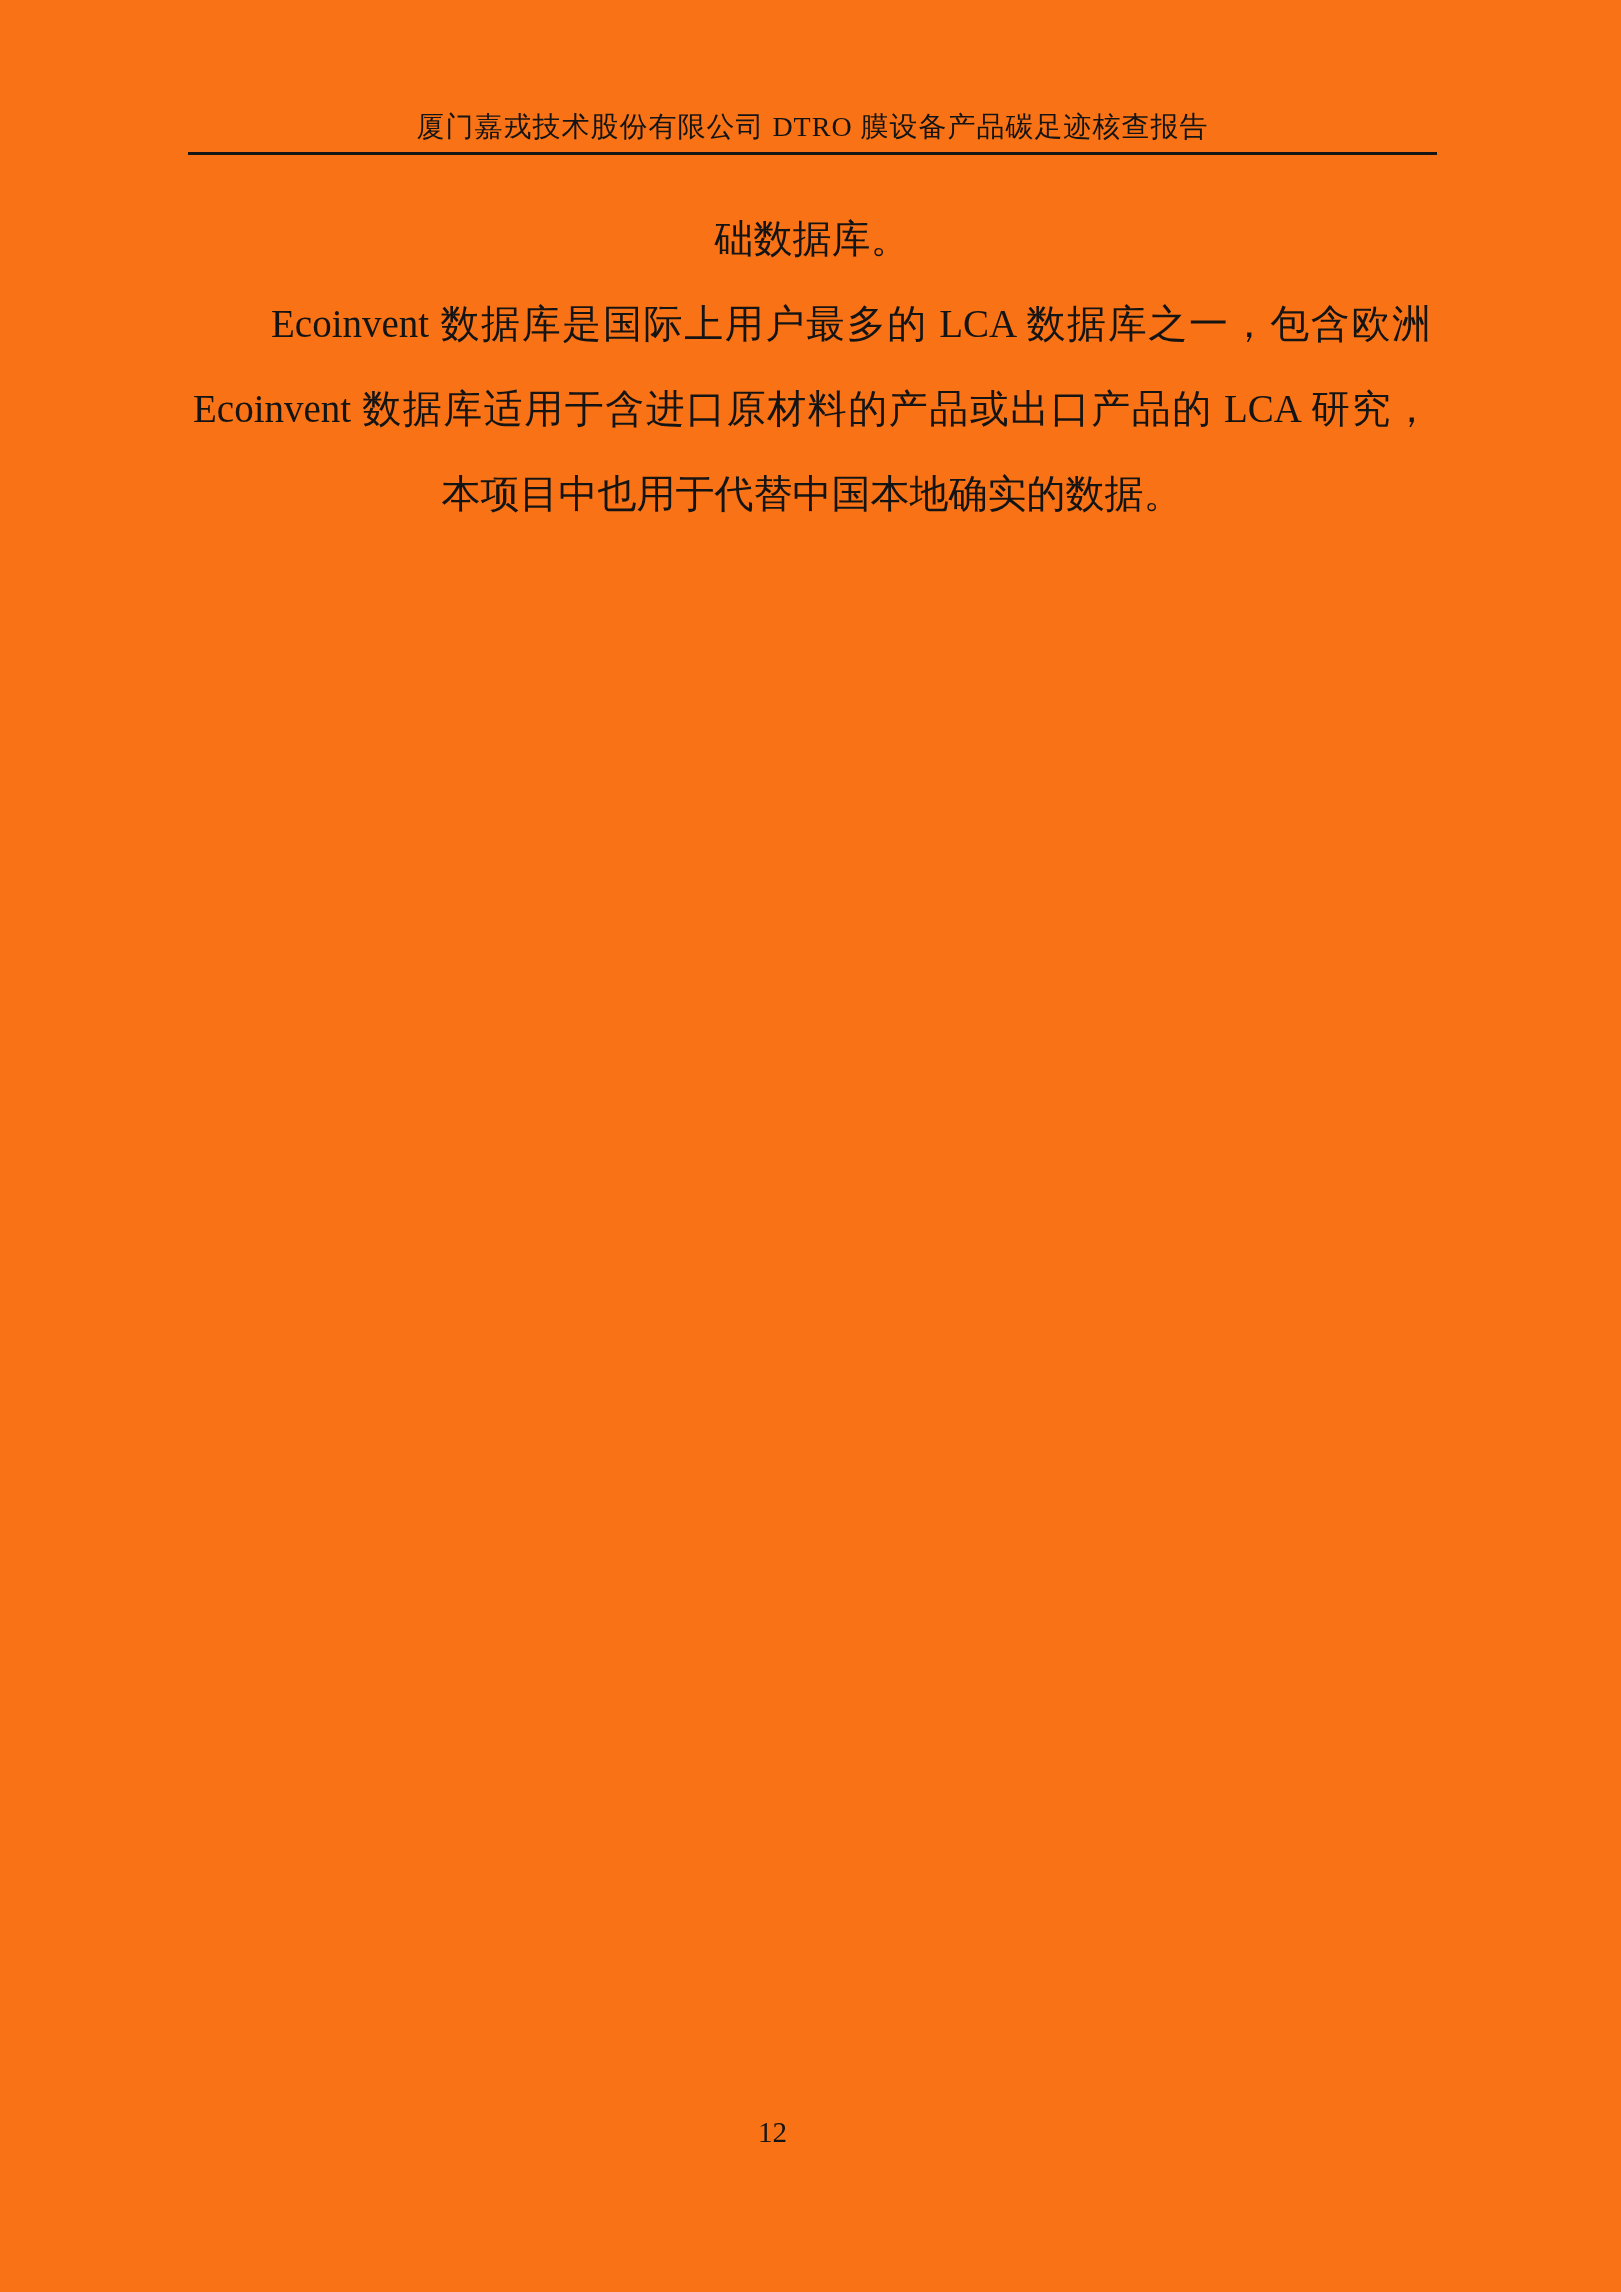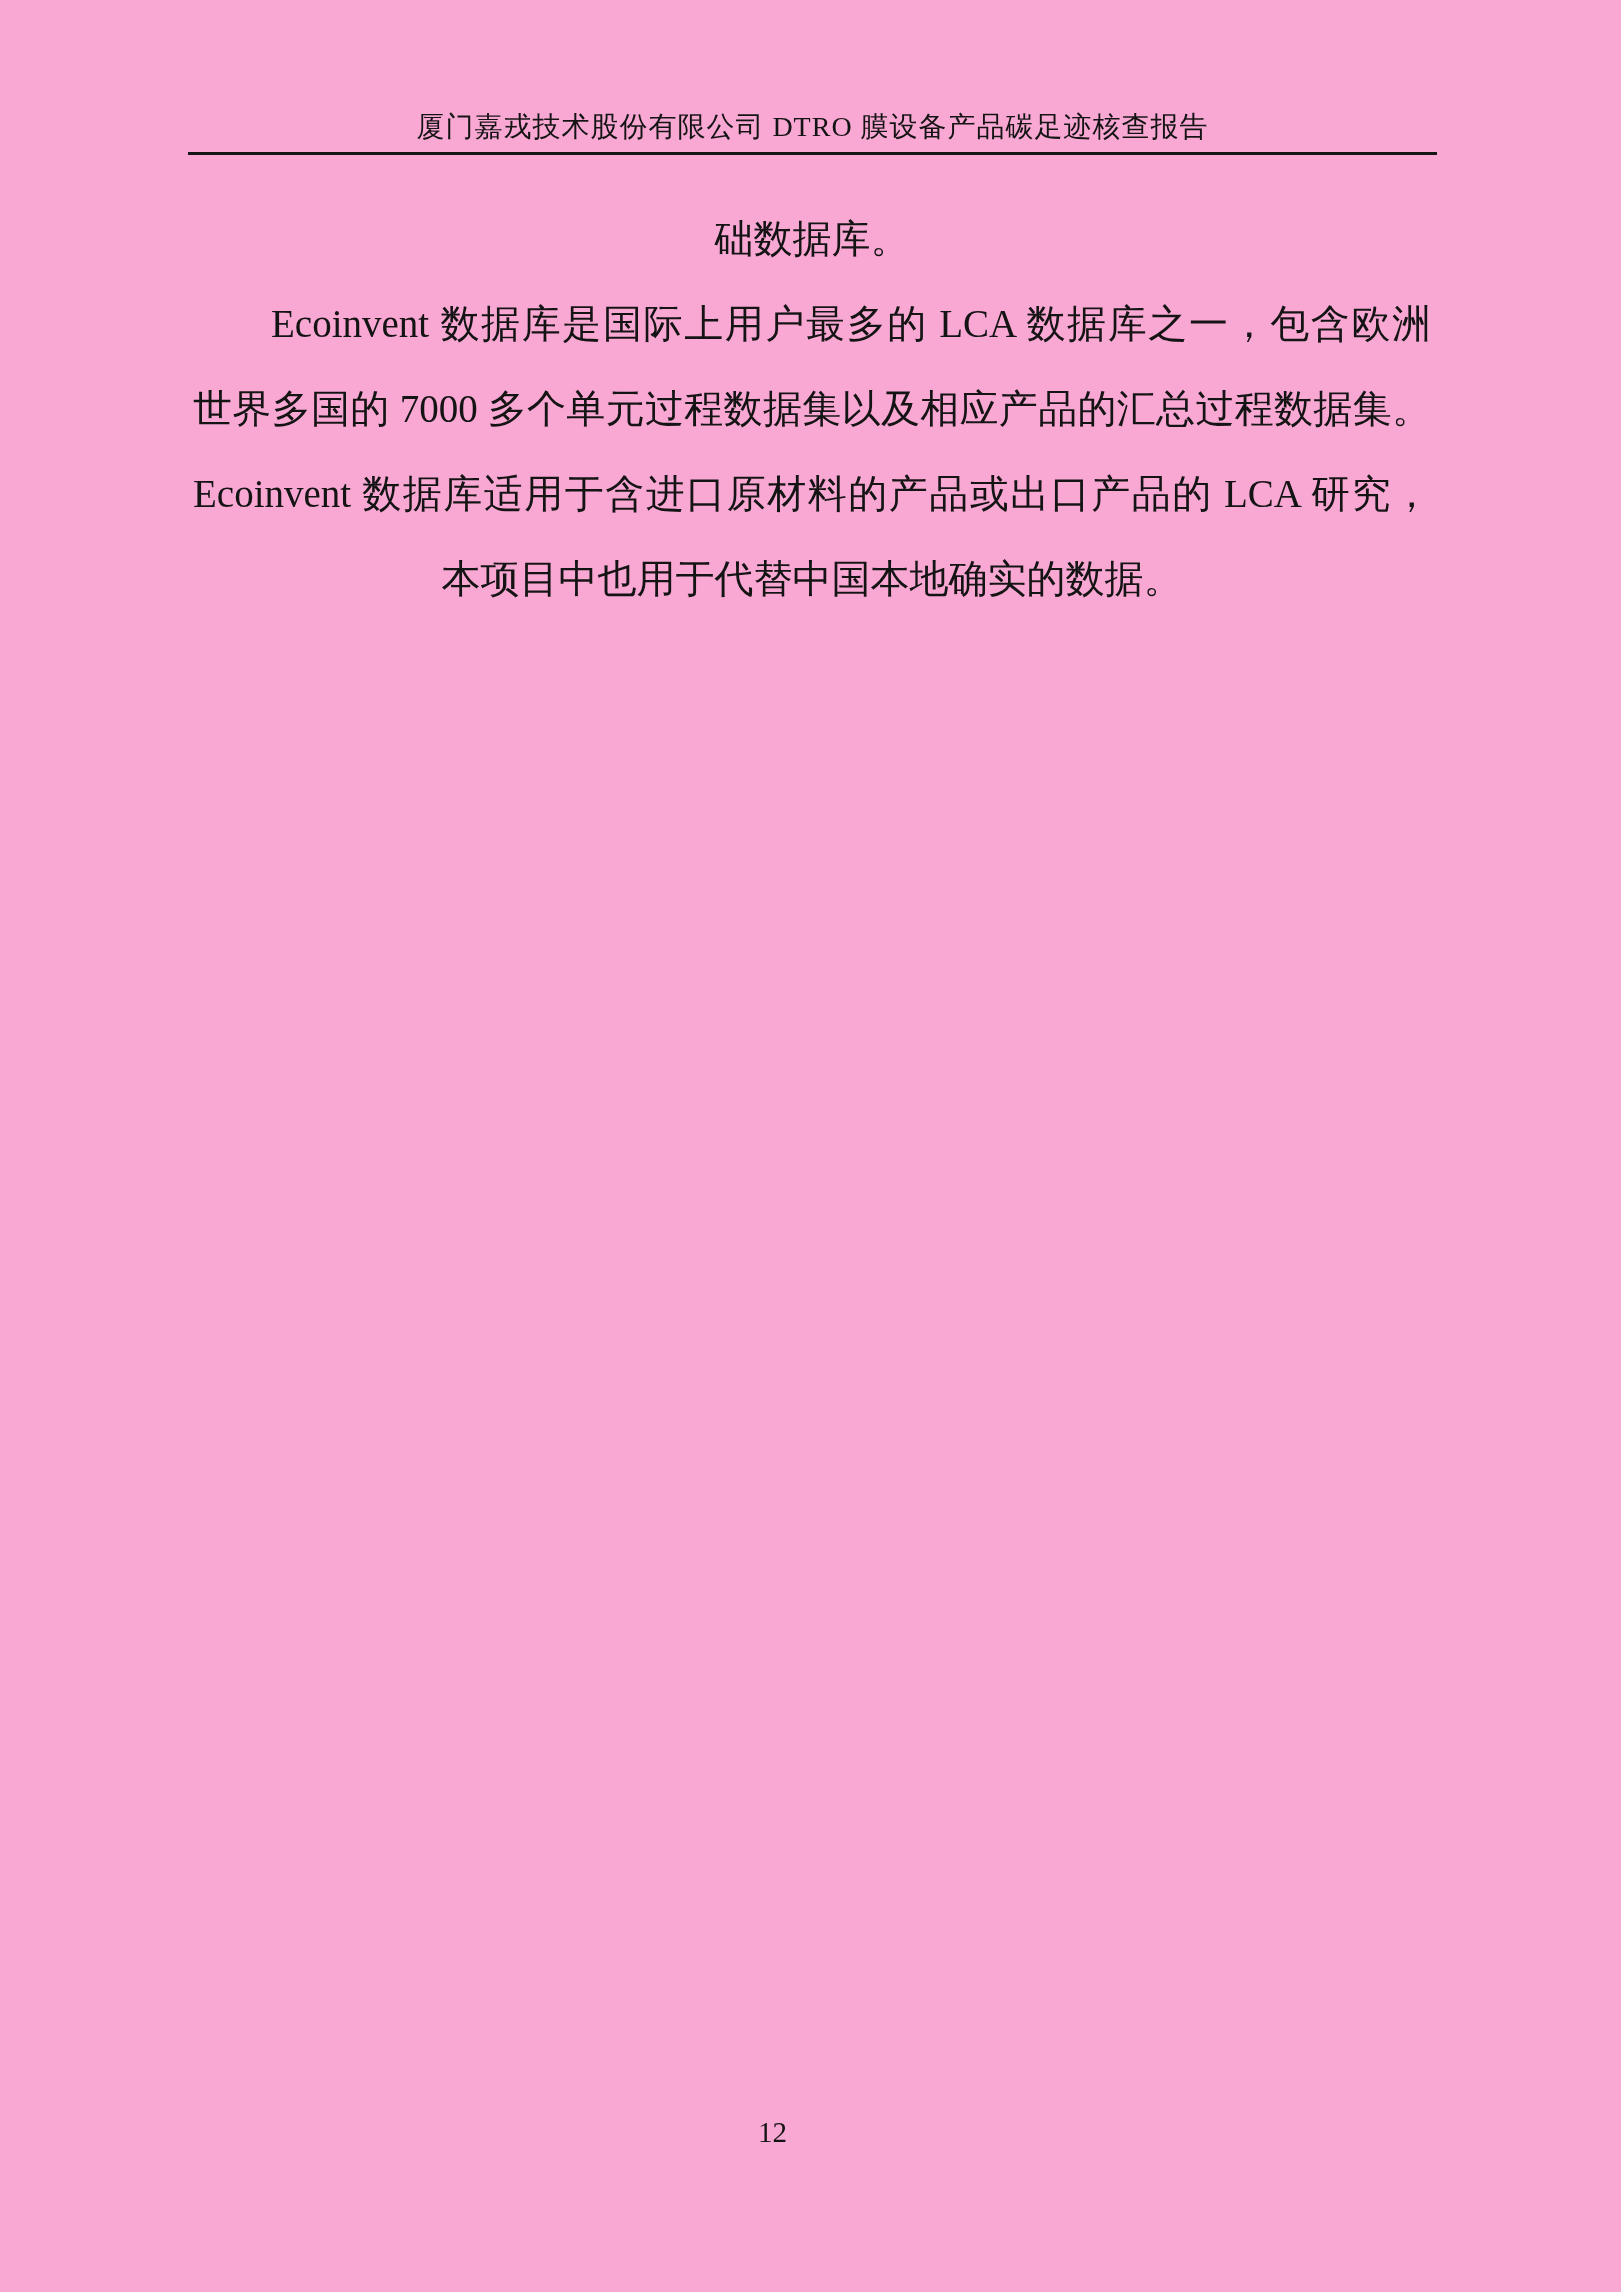--- a/index.html
+++ b/index.html
@@ -4,21 +4,21 @@
 <style>
   html, body {
     margin: 0;
     padding: 0;
     background: #ffffff;
   }
   .page {
     position: relative;
     width: 1621px;
     height: 2293px;
-    background: #f9a8d4;
+    background: #f97316;
     font-family: "Liberation Serif", "DejaVu Serif", serif;
     color: #141414;
     overflow: hidden;
   }
   .header {
     position: absolute;
     top: 110px;
     left: 188px;
     width: 1249px;
     text-align: center;
@@ -64,21 +64,20 @@
 
 <div class="page">
 
   <div class="header">
     <span class="header-title">厦门嘉戎技术股份有限公司 DTRO 膜设备产品碳足迹核查报告</span>
   </div>
 
   <div class="body-block">
     <div class="line">础数据库。</div>
     <div class="line indent justify">Ecoinvent 数据库是国际上用户最多的 LCA 数据库之一，包含欧洲及</div>
-    <div class="line justify">世界多国的 7000 多个单元过程数据集以及相应产品的汇总过程数据集。</div>
     <div class="line justify">Ecoinvent 数据库适用于含进口原材料的产品或出口产品的 LCA 研究，在</div>
     <div class="line">本项目中也用于代替中国本地确实的数据。</div>
   </div>
 
   <div class="footer">
     <span class="page-number">12</span>
   </div>
 
 </div>
 

